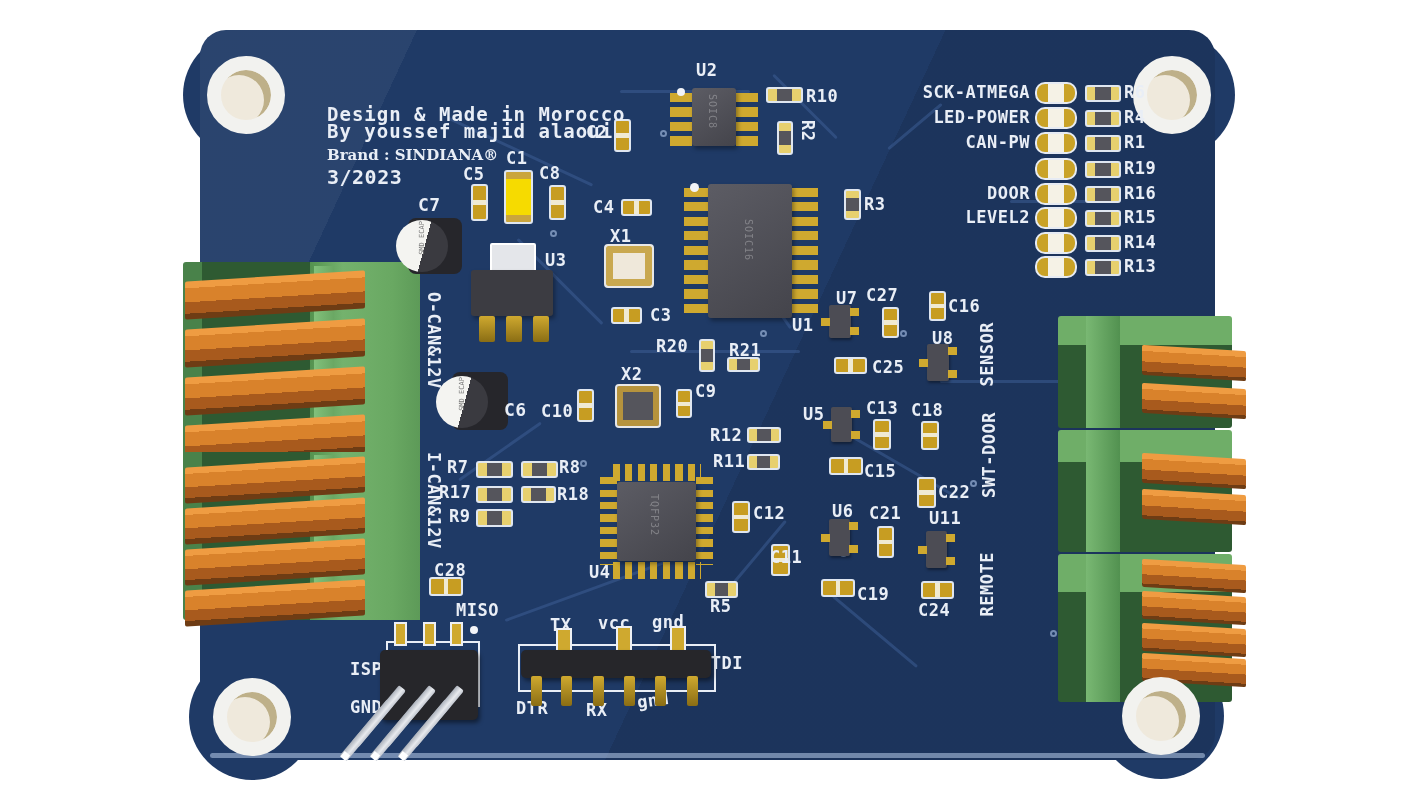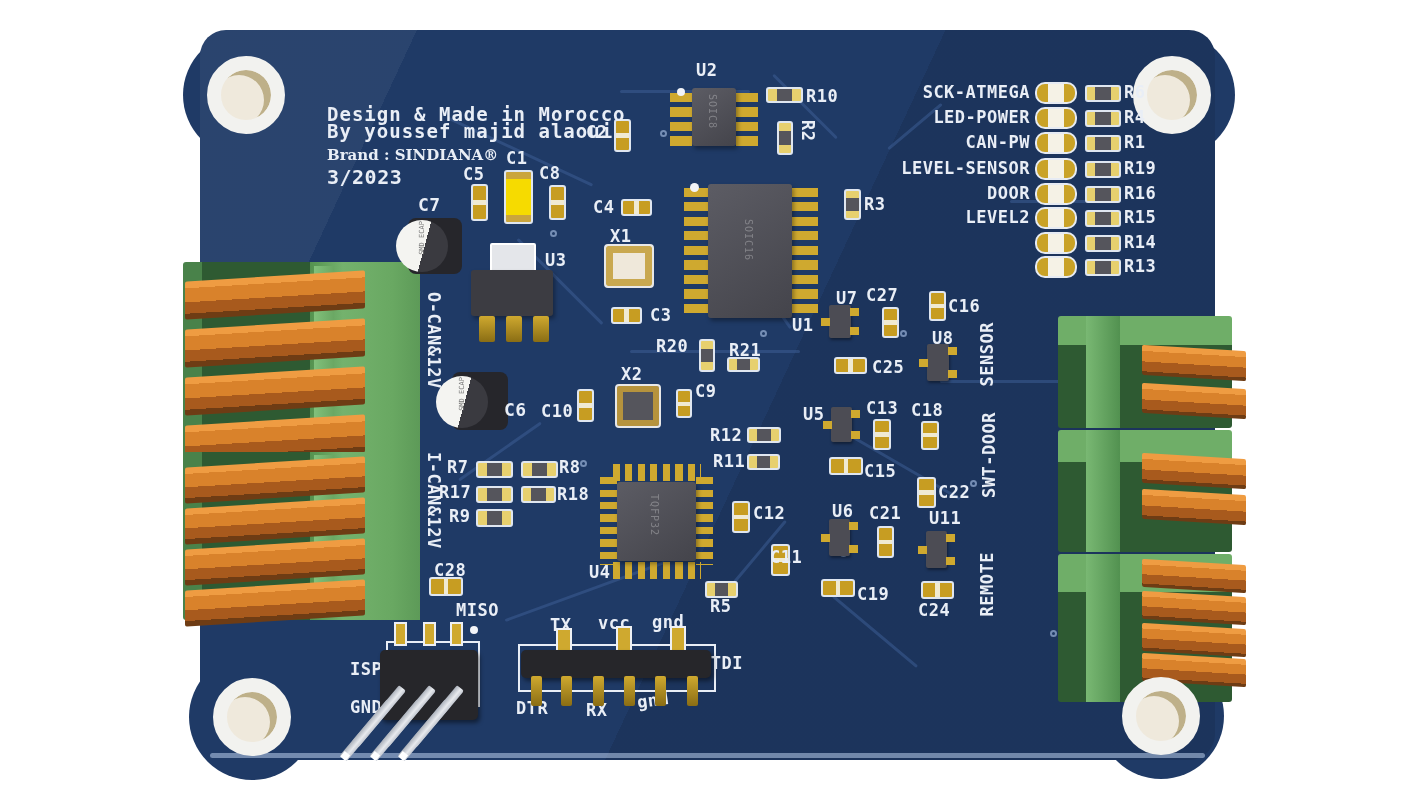--- a/index.html
+++ b/index.html
@@ -260,21 +260,20 @@
   <div class="lbl led-sig" style="top:107px">LED-POWER</div>
   <div class="led" style="left:1035px;top:107px;width:42px;height:22px"></div>
   <div class="pasv res-h" style="left:1085px;top:110px;width:36px;height:17px"></div>
   <div class="lbl" style="left:1124px;top:107px">R4</div>
 
   <div class="lbl led-sig" style="top:132px">CAN-PW</div>
   <div class="led" style="left:1035px;top:132px;width:42px;height:22px"></div>
   <div class="pasv res-h" style="left:1085px;top:135px;width:36px;height:17px"></div>
   <div class="lbl" style="left:1124px;top:132px">R1</div>
 
-  <div class="lbl led-sig" style="top:158px">LEVEL-SENSOR</div>
   <div class="led" style="left:1035px;top:158px;width:42px;height:22px"></div>
   <div class="pasv res-h" style="left:1085px;top:161px;width:36px;height:17px"></div>
   <div class="lbl" style="left:1124px;top:158px">R19</div>
 
   <div class="lbl led-sig" style="top:183px">DOOR</div>
   <div class="led" style="left:1035px;top:183px;width:42px;height:22px"></div>
   <div class="pasv res-h" style="left:1085px;top:186px;width:36px;height:17px"></div>
   <div class="lbl" style="left:1124px;top:183px">R16</div>
 
   <div class="lbl led-sig" style="top:207px">LEVEL2</div>

